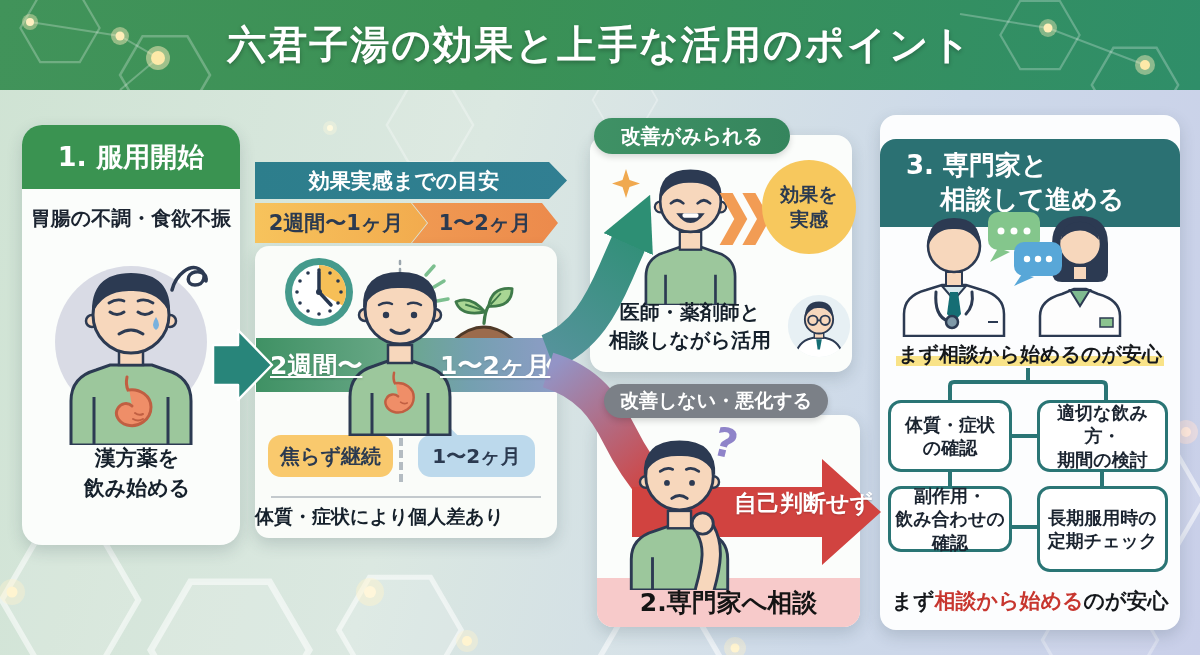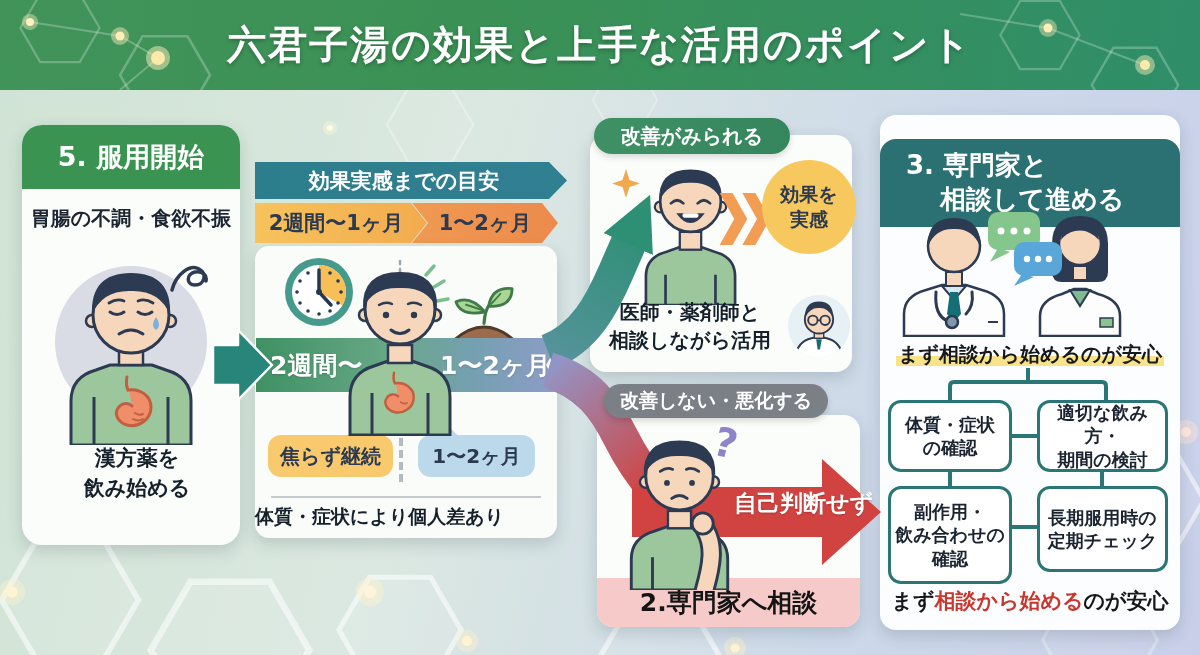--- a/index.html
+++ b/index.html
@@ -88,32 +88,32 @@
     padding:10px 0 0 26px;box-sizing:border-box;line-height:1.3;margin-top:24px;}
   .right-header .l2{margin-left:34px;}
   .lead{position:absolute;left:0;top:226px;width:300px;text-align:center;}
   .lead .hl{font-size:20px;font-weight:800;color:#15181c;
     background:linear-gradient(transparent 58%,#f9e388 58%);padding:0 2px;}
   .fbox{position:absolute;background:#fff;border:3.5px solid #2a7575;border-radius:13px;
     display:flex;align-items:center;justify-content:center;text-align:center;
     color:#1b2430;font-size:18px;font-weight:800;line-height:1.3;box-sizing:border-box;z-index:2;}
   .fbox1{left:8px;top:285px;width:124px;height:72px;}
   .fbox2{left:157px;top:285px;width:131px;height:72px;}
-  .fbox3{left:8px;top:371px;width:124px;height:98px;}
+  .fbox3{left:8px;top:371px;width:124px;height:66px;}
   .fbox4{left:157px;top:371px;width:131px;height:86px;}
   .right-footer{position:absolute;left:0;top:472px;width:300px;text-align:center;
     font-size:21px;font-weight:800;color:#15181c;}
   .right-footer .red{color:#c7362f;}
   .connectors{position:absolute;left:0;top:0;z-index:1;}
 
   
   .flow{position:absolute;left:0;top:0;z-index:3;pointer-events:none;}
   .ill{position:absolute;z-index:4;}
   .band-text{position:absolute;z-index:4;color:#fff;font-weight:800;font-size:25px;
-    text-shadow:0 1px 2px rgba(0,0,0,.15);}
+    text-shadow:0 1px 2px rgba(0,0,0,.15);text-decoration:underline;}
   .bt1{left:270px;top:349px;}
   .bt2{left:440px;top:349px;}
   .arrow-label{position:absolute;left:706px;top:488px;width:195px;text-align:center;z-index:4;
     color:#fff;font-size:23px;font-weight:800;text-shadow:0 1px 2px rgba(0,0,0,.2);}
   .bg-deco{position:absolute;left:0;top:0;z-index:0;}
   .banner-deco{position:absolute;left:0;top:0;}
 </style>
 </head>
 <body>
 
@@ -198,21 +198,21 @@
         <g transform="translate(1145,65)">
             <circle r="10" fill="rgba(255,240,190,.45)"></circle>
             <circle r="5" fill="#fde9a8"></circle>
           </g>
       </g>
     </svg>
     <h1>六君子湯の効果と上手な活用のポイント</h1>
   </header>
 
   <section class="card card1">
-    <div class="card1-header">5. 服用開始</div>
+    <div class="card1-header">1. 服用開始</div>
     <div class="card1-symptom">胃腸の不調・食欲不振</div>
     <svg class="abs" style="left:24px;top:120px;" width="170" height="200" viewBox="0 0 170 200">
       <circle cx="85" cy="97" r="76" fill="#d9dbe5"></circle>
       <path d="M25 200 V156 Q25 132 50 125 L64 120 H106 L120 125 Q145 132 145 156 V200 Z" fill="#9cc79c" stroke="#2c3a52" stroke-width="3"></path>
       <path d="M48 200 V152 M122 200 V152" stroke="#2c3a52" stroke-width="3" fill="none"></path>
       <rect x="73" y="100" width="24" height="20" fill="#f7d7bc" stroke="#2c3a52" stroke-width="2.5"></rect>
       <circle cx="46" cy="76" r="6" fill="#f7d7bc" stroke="#2c3a52" stroke-width="2.5"></circle>
       <circle cx="124" cy="76" r="6" fill="#f7d7bc" stroke="#2c3a52" stroke-width="2.5"></circle>
       <circle cx="85" cy="70" r="38" fill="#f7d7bc" stroke="#2c3a52" stroke-width="3"></circle>
       <path d="M46 70 Q44 28 85 28 Q126 28 124 70 Q114 45 85 46 Q56 45 46 70 Z" fill="#2c3a52"></path>

